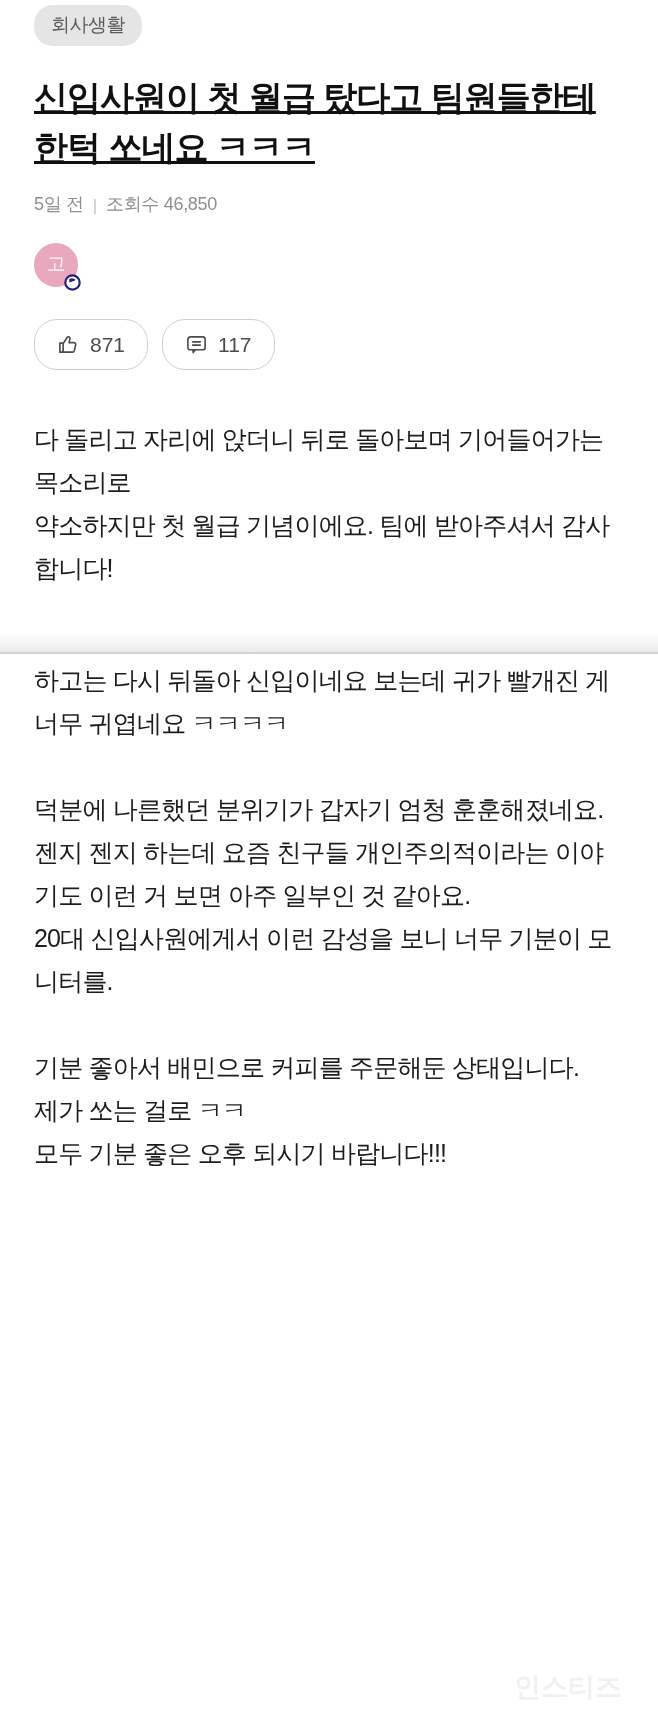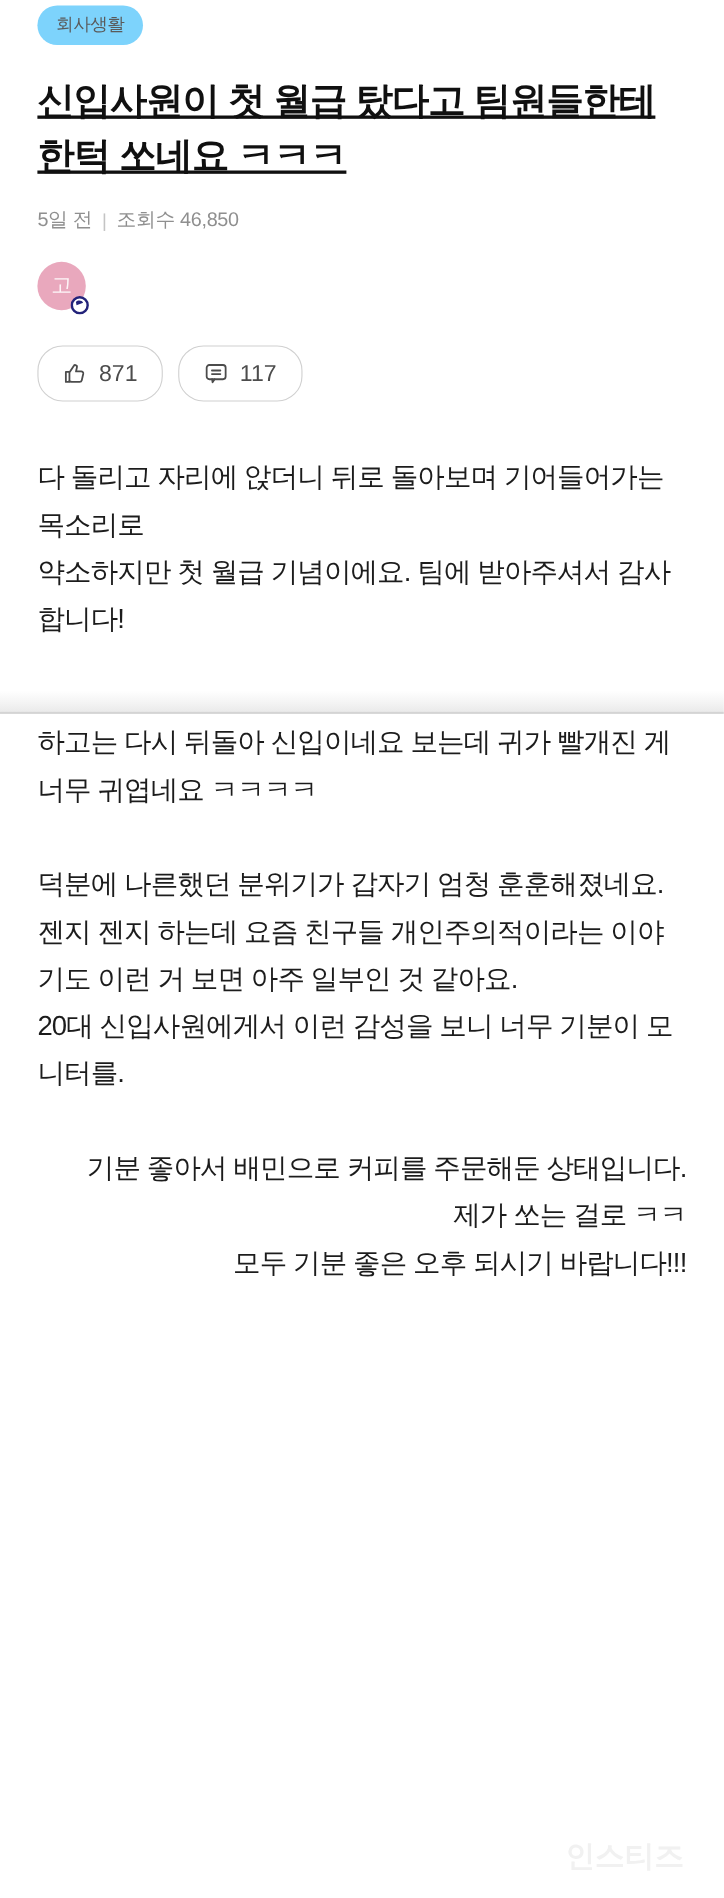--- a/index.html
+++ b/index.html
@@ -11,23 +11,23 @@
     font-family: "Liberation Sans", sans-serif;
     color: #1d1d1d;
   }
   .page { padding: 0 34px; position: relative; height: 100%; }
 
   
   .chip {
     display: inline-block;
     margin-top: 5px;
     padding: 7px 17px 8px;
-    background: #7dd3fc;
+    background: #e5e5e5;
     border-radius: 19px;
-    font-size: 16px;
+    font-size: 19px;
     color: #5a5a5a;
     letter-spacing: -0.5px;
   }
 
   
   .title {
     margin-top: 26px;
     font-size: 34px;
     font-weight: 700;
     line-height: 50px;
@@ -99,21 +99,21 @@
     font-size: 25px;
     line-height: 43px;
     color: #1c1c1c;
     letter-spacing: -0.8px;
     word-break: break-all;
   }
   .post-body p {
     white-space: pre-line;
     margin: 0 0 43px 0;
   }
-  .post-section:last-child p:last-child { margin-bottom: 4px; text-align: right; }
+  .post-section:last-child p:last-child { margin-bottom: 4px; }
 
   
   .seam {
     margin: 0 -34px;
     height: 21px;
     background: linear-gradient(to bottom, #ffffff 0%, #f3f3f3 60%, #eaeaea 100%);
     border-bottom: 2px solid #d4d4d4;
   }
   .post-section-2 { padding-top: 5px; }
 

